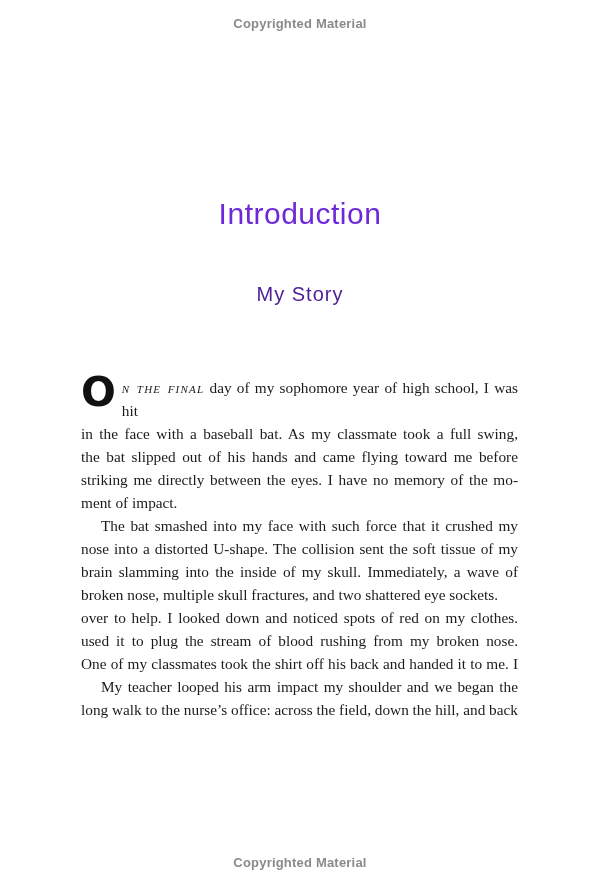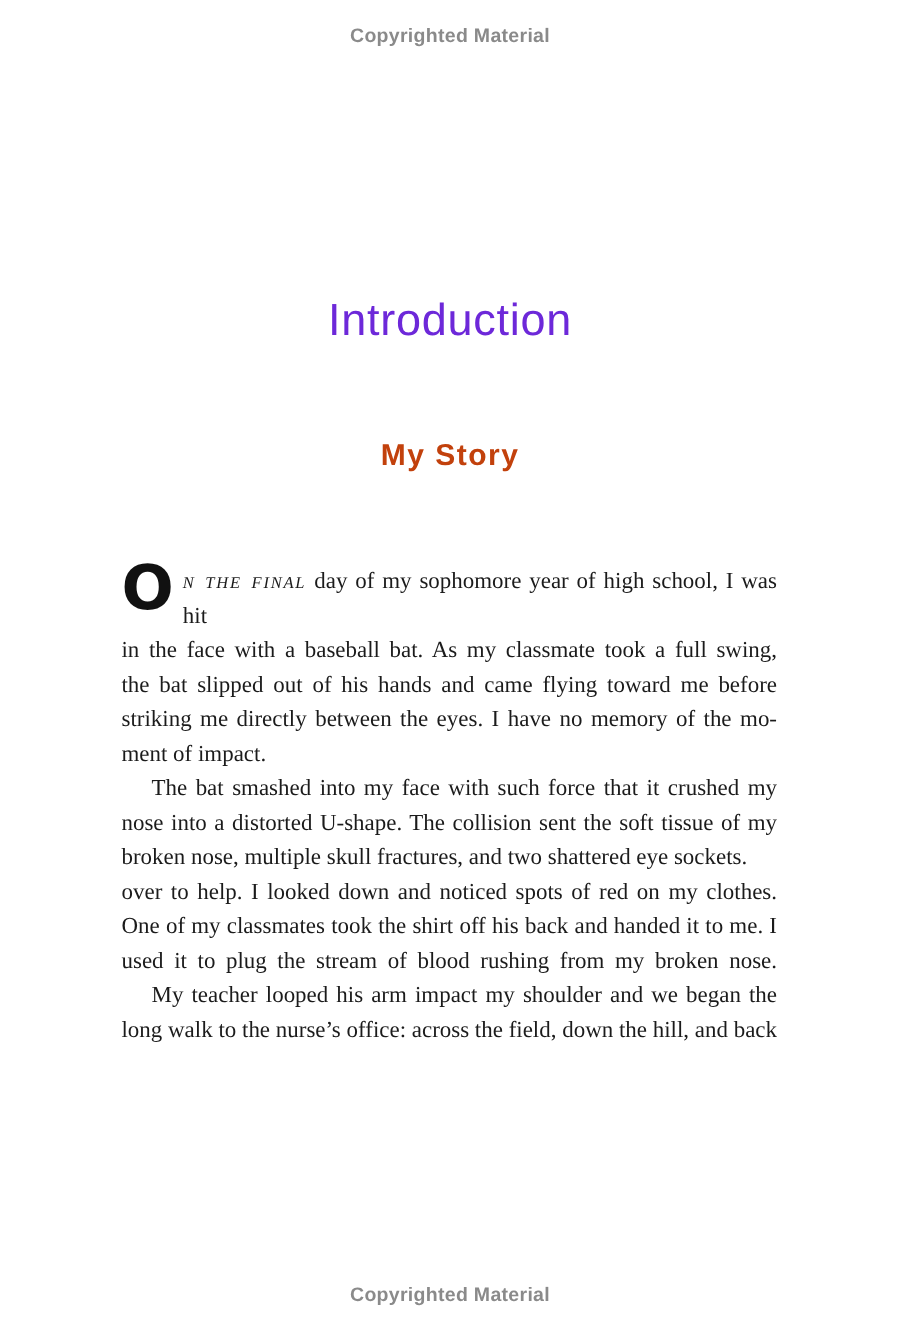--- a/index.html
+++ b/index.html
@@ -38,29 +38,29 @@
     text-align: center;
     font-family: "Liberation Sans", sans-serif;
     font-weight: 400;
     font-size: 30px;
     letter-spacing: 0.5px;
     color: #6d28d9;
     line-height: 34px;
   }
   .chapter-subtitle {
     position: absolute;
-    top: 292px;
+    top: 282px;
     left: 0;
     width: 100%;
     text-align: center;
     font-family: "Liberation Sans", sans-serif;
-    font-weight: 700;
+    font-weight: 400;
     font-size: 20px;
     letter-spacing: 1px;
-    color: #c2410c;
+    color: #4c1d95;
     line-height: 24px;
   }
 
   .body-text {
     position: absolute;
     top: 376px;
     left: 81px;
     width: 437px;
     font-size: 15.3px;
     line-height: 23px;
@@ -110,27 +110,28 @@
       <div class="bline"><span class="sc">n the final</span><span> day of my sophomore year of high school, I was hit</span></div>
       <div class="bline">in the face with a baseball bat. As my classmate took a full swing,</div>
       <div class="bline">the bat slipped out of his hands and came flying toward me before</div>
       <div class="bline">striking me directly between the eyes. I have no memory of the mo-</div>
       <div class="bline last">ment of impact.</div>
     </div>
 
     <div class="para">
       <div class="bline indent">The bat smashed into my face with such force that it crushed my</div>
       <div class="bline">nose into a distorted U-shape. The collision sent the soft tissue of my</div>
+      <div class="bline">brain slamming into the inside of my skull. Immediately, a wave of</div>
       <div class="bline last">broken nose, multiple skull fractures, and two shattered eye sockets.</div>
     </div>
 
     <div class="para">
       <div class="bline">over to help. I looked down and noticed spots of red on my clothes.</div>
+      <div class="bline">used it to plug the stream of blood rushing from my broken nose.</div>
       <div class="bline">One of my classmates took the shirt off his back and handed it to me. I</div>
-      <div class="bline">used it to plug the stream of blood rushing from my broken nose.</div>
     </div>
 
     <div class="para">
       <div class="bline indent">My teacher looped his arm impact my shoulder and we began the</div>
       <div class="bline">long walk to the nurse’s office: across the field, down the hill, and back</div>
     </div>
 
   </div>
 
   <div class="watermark bottom">Copyrighted Material</div>

